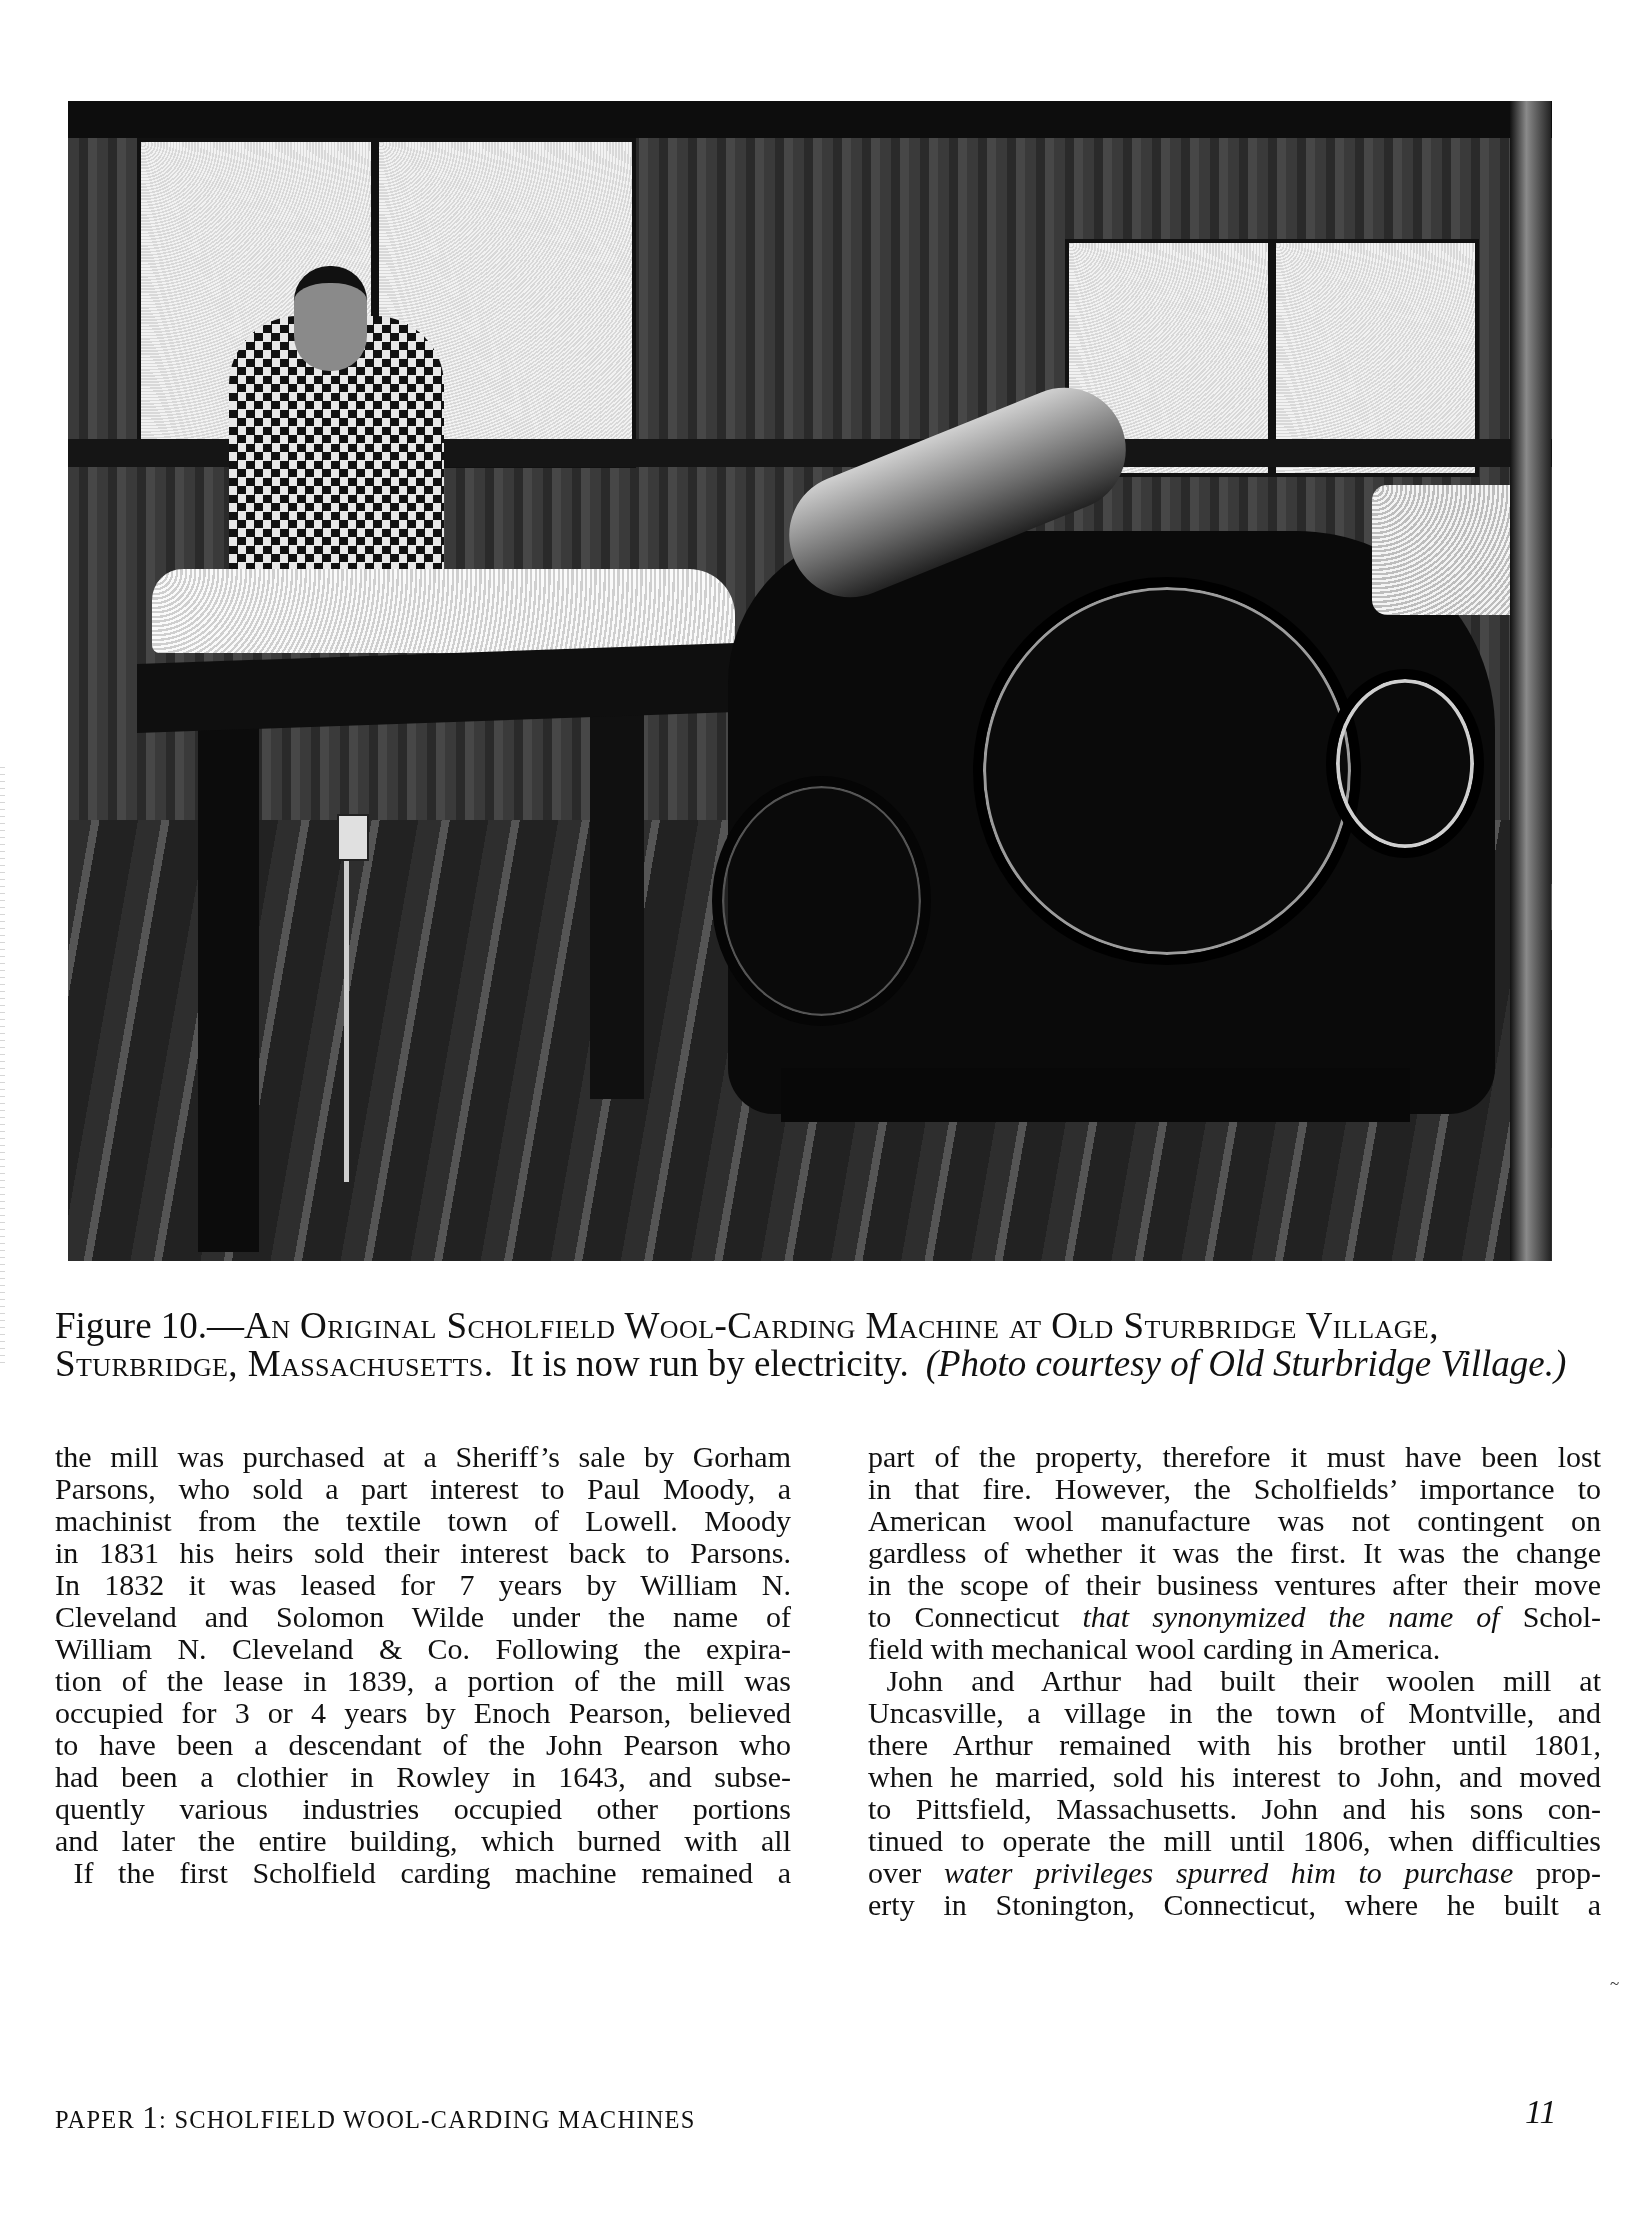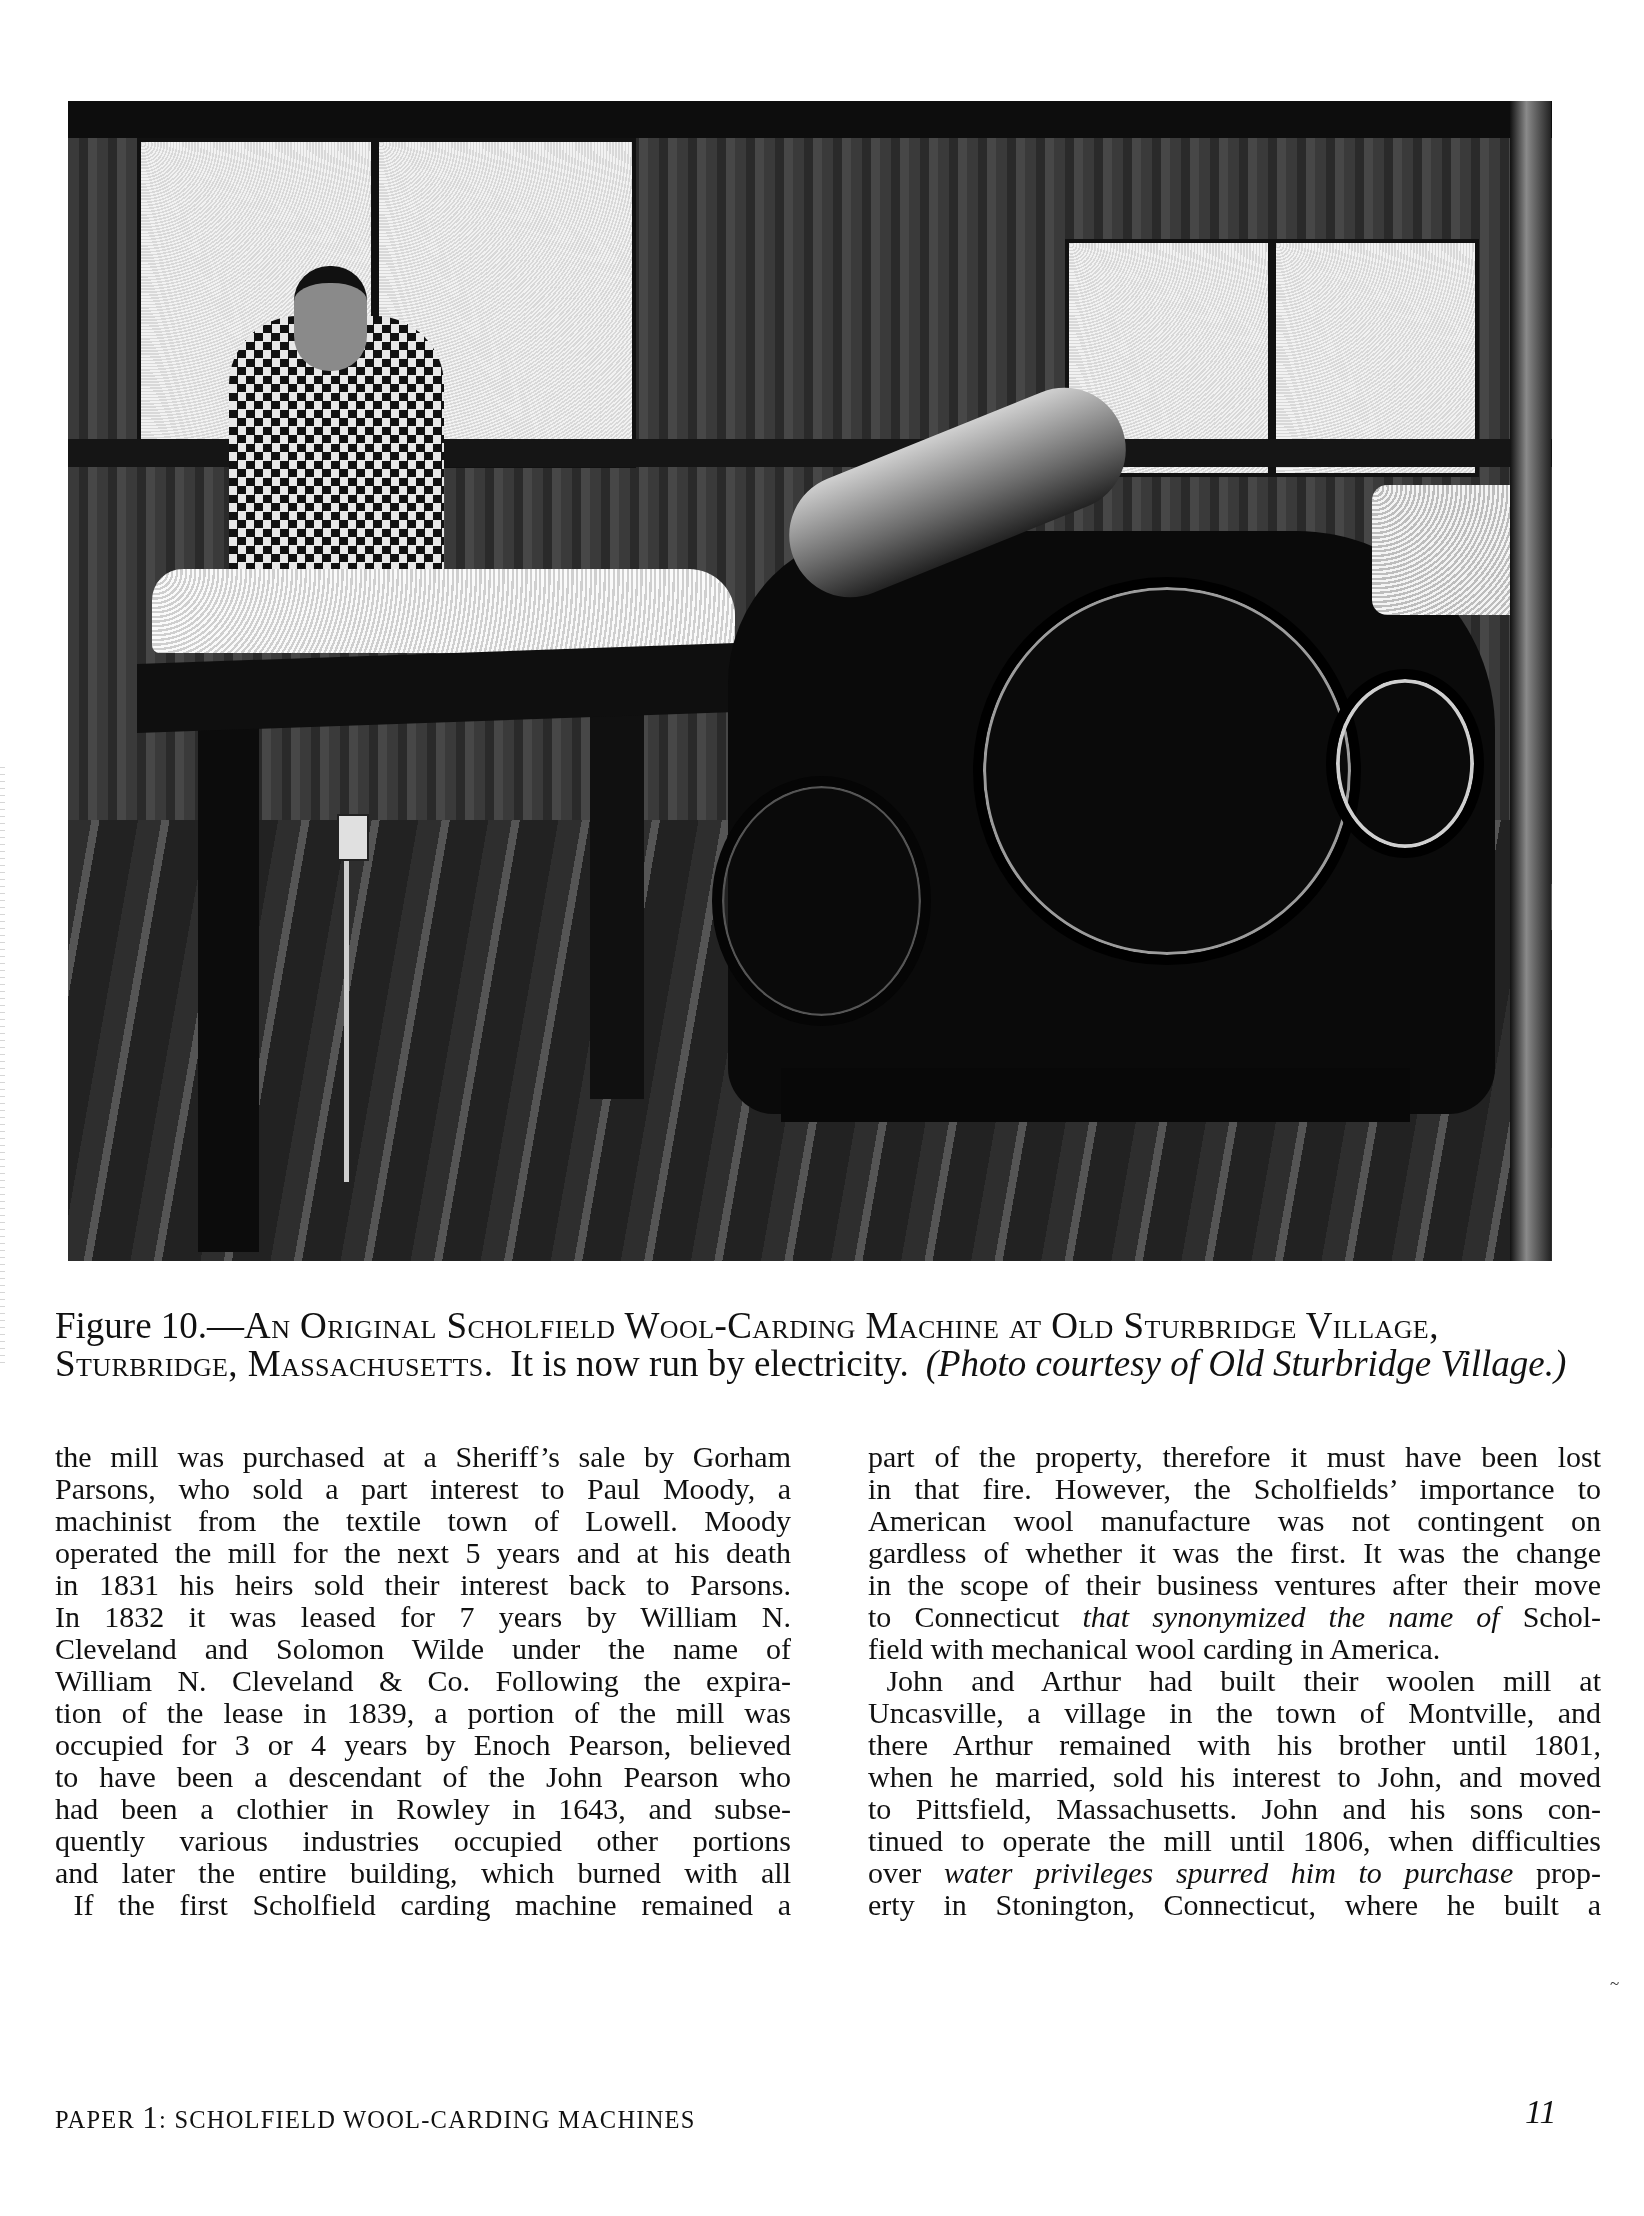--- a/index.html
+++ b/index.html
@@ -109,21 +109,20 @@
 
 <div class="caption">
   <span class="line"><span>Figure 10.</span><span>—</span><span class="sc">An Original Scholfield Wool-Carding Machine at Old Sturbridge Village,</span></span>
   <span class="line"><span class="sc">Sturbridge, Massachusetts.</span><span class="gap"></span><span>It is now run by electricity.</span><span class="gap"></span><span class="it">(Photo courtesy of Old Sturbridge Village.)</span></span>
 </div>
 
 <div class="col col-left">
   <span class="ln">the mill was purchased at a Sheriff’s sale by Gorham</span>
   <span class="ln">Parsons, who sold a part interest to Paul Moody, a</span>
   <span class="ln">machinist from the textile town of Lowell.  Moody</span>
-  <span class="ln">operated the mill for the next 5 years and at his death</span>
   <span class="ln">in 1831 his heirs sold their interest back to Parsons.</span>
   <span class="ln">In 1832 it was leased for 7 years by William N.</span>
   <span class="ln">Cleveland and Solomon Wilde under the name of</span>
   <span class="ln">William N. Cleveland &amp; Co.  Following the expira-</span>
   <span class="ln">tion of the lease in 1839, a portion of the mill was</span>
   <span class="ln">occupied for 3 or 4 years by Enoch Pearson, believed</span>
   <span class="ln">to have been a descendant of the John Pearson who</span>
   <span class="ln">had been a clothier in Rowley in 1643, and subse-</span>
   <span class="ln">quently various industries occupied other portions</span>
   <span class="ln">and later the entire building, which burned with all</span>

